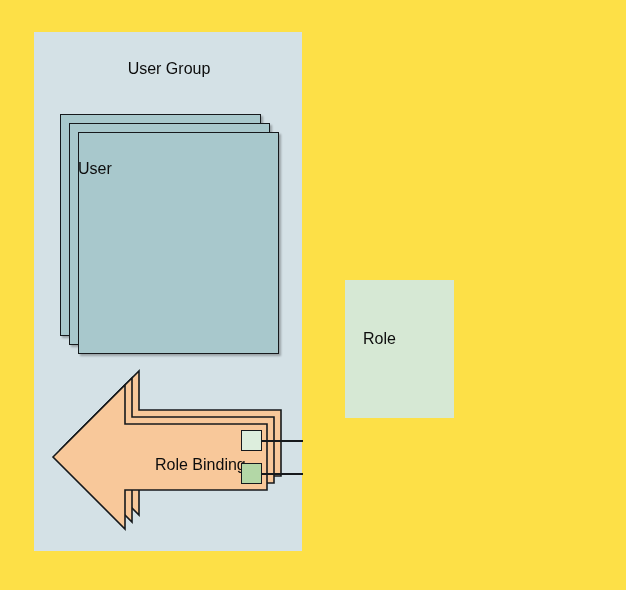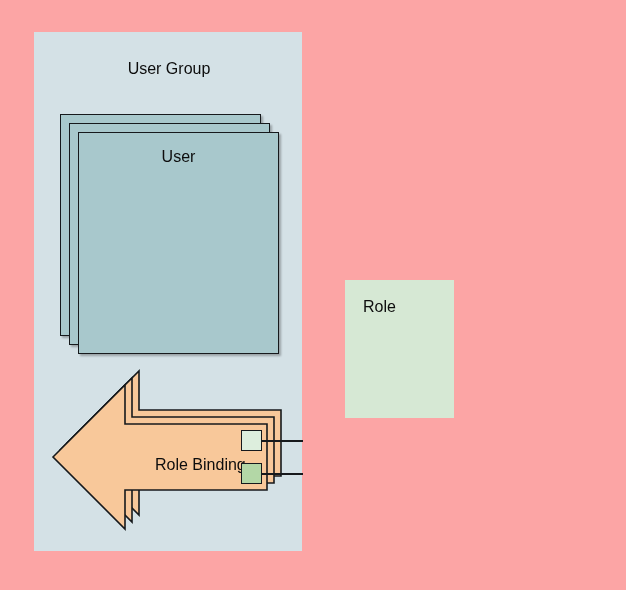--- a/index.html
+++ b/index.html
@@ -5,21 +5,21 @@
 <style>
   html, body {
     margin: 0;
     padding: 0;
     background: #000000;
   }
   #canvas {
     position: relative;
     width: 626px;
     height: 590px;
-    background: #fca5a5;
+    background: #fde047;
     overflow: hidden;
     font-family: "Liberation Sans", "DejaVu Sans", sans-serif;
   }
 
   
   .group-container {
     position: absolute;
     left: 34px;
     top: 32px;
     width: 268px;
@@ -58,22 +58,21 @@
     box-shadow: 2px 2px 2px rgba(0,0,0,0.28);
   }
   .user-card.layer-0 { left: 0px;  top: 0px;  }
   .user-card.layer-1 { left: 9px;  top: 9px;  }
   .user-card.layer-2 { left: 18px; top: 18px; }
   .user-label {
     position: absolute;
     left: 18px;
     top: 18px;
     width: 201px;
-    text-align: center;
-    padding-top: 15px;
+    padding-top: 27px;
     font-size: 16px;
     color: #0d0d0d;
     line-height: 19px;
     box-sizing: border-box;
     white-space: nowrap;
   }
 
   
   .binding-stack {
     position: absolute;
@@ -140,21 +139,21 @@
     height: 138px;
     background: #d6e8d4;
   }
   .entity-box.resource-box {
     left: 480px;
     top: 281px;
     width: 112px;
     height: 136px;
     background: #b4d7a8;
   }
-  .entity-label { display: block; white-space: pre-line; }
+  .entity-label { display: block; white-space: pre-line; margin-top: 32px; }
 </style>
 </head>
 <body>
 
 <div id="canvas">
 
   <div class="group-container">
     <div class="group-title">User Group</div>
   </div>
 

